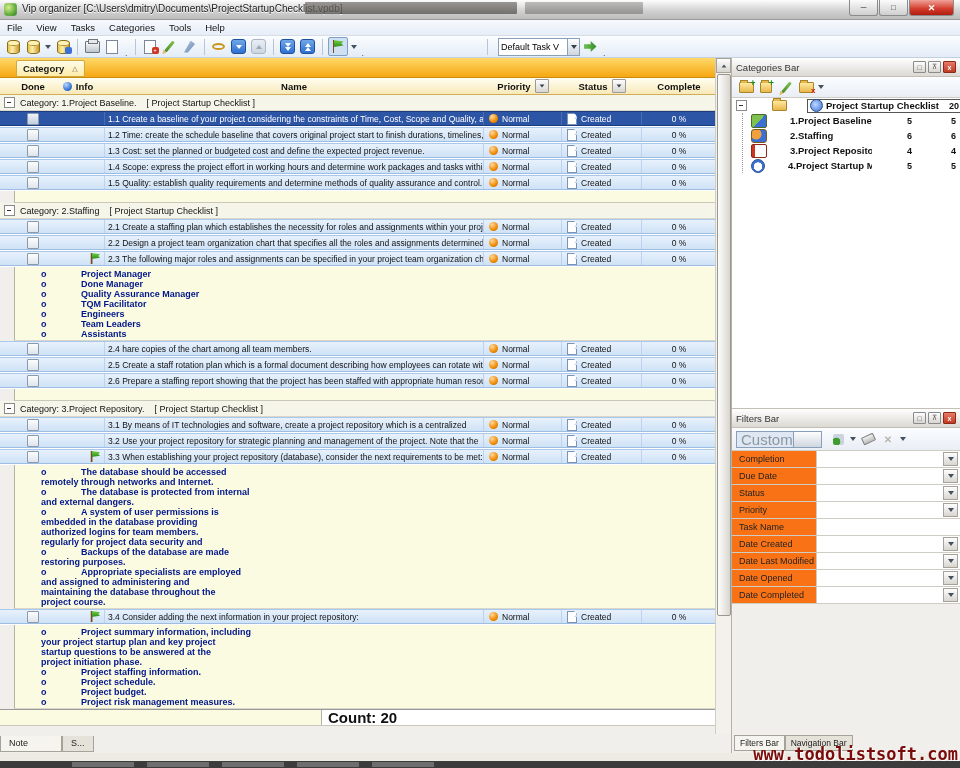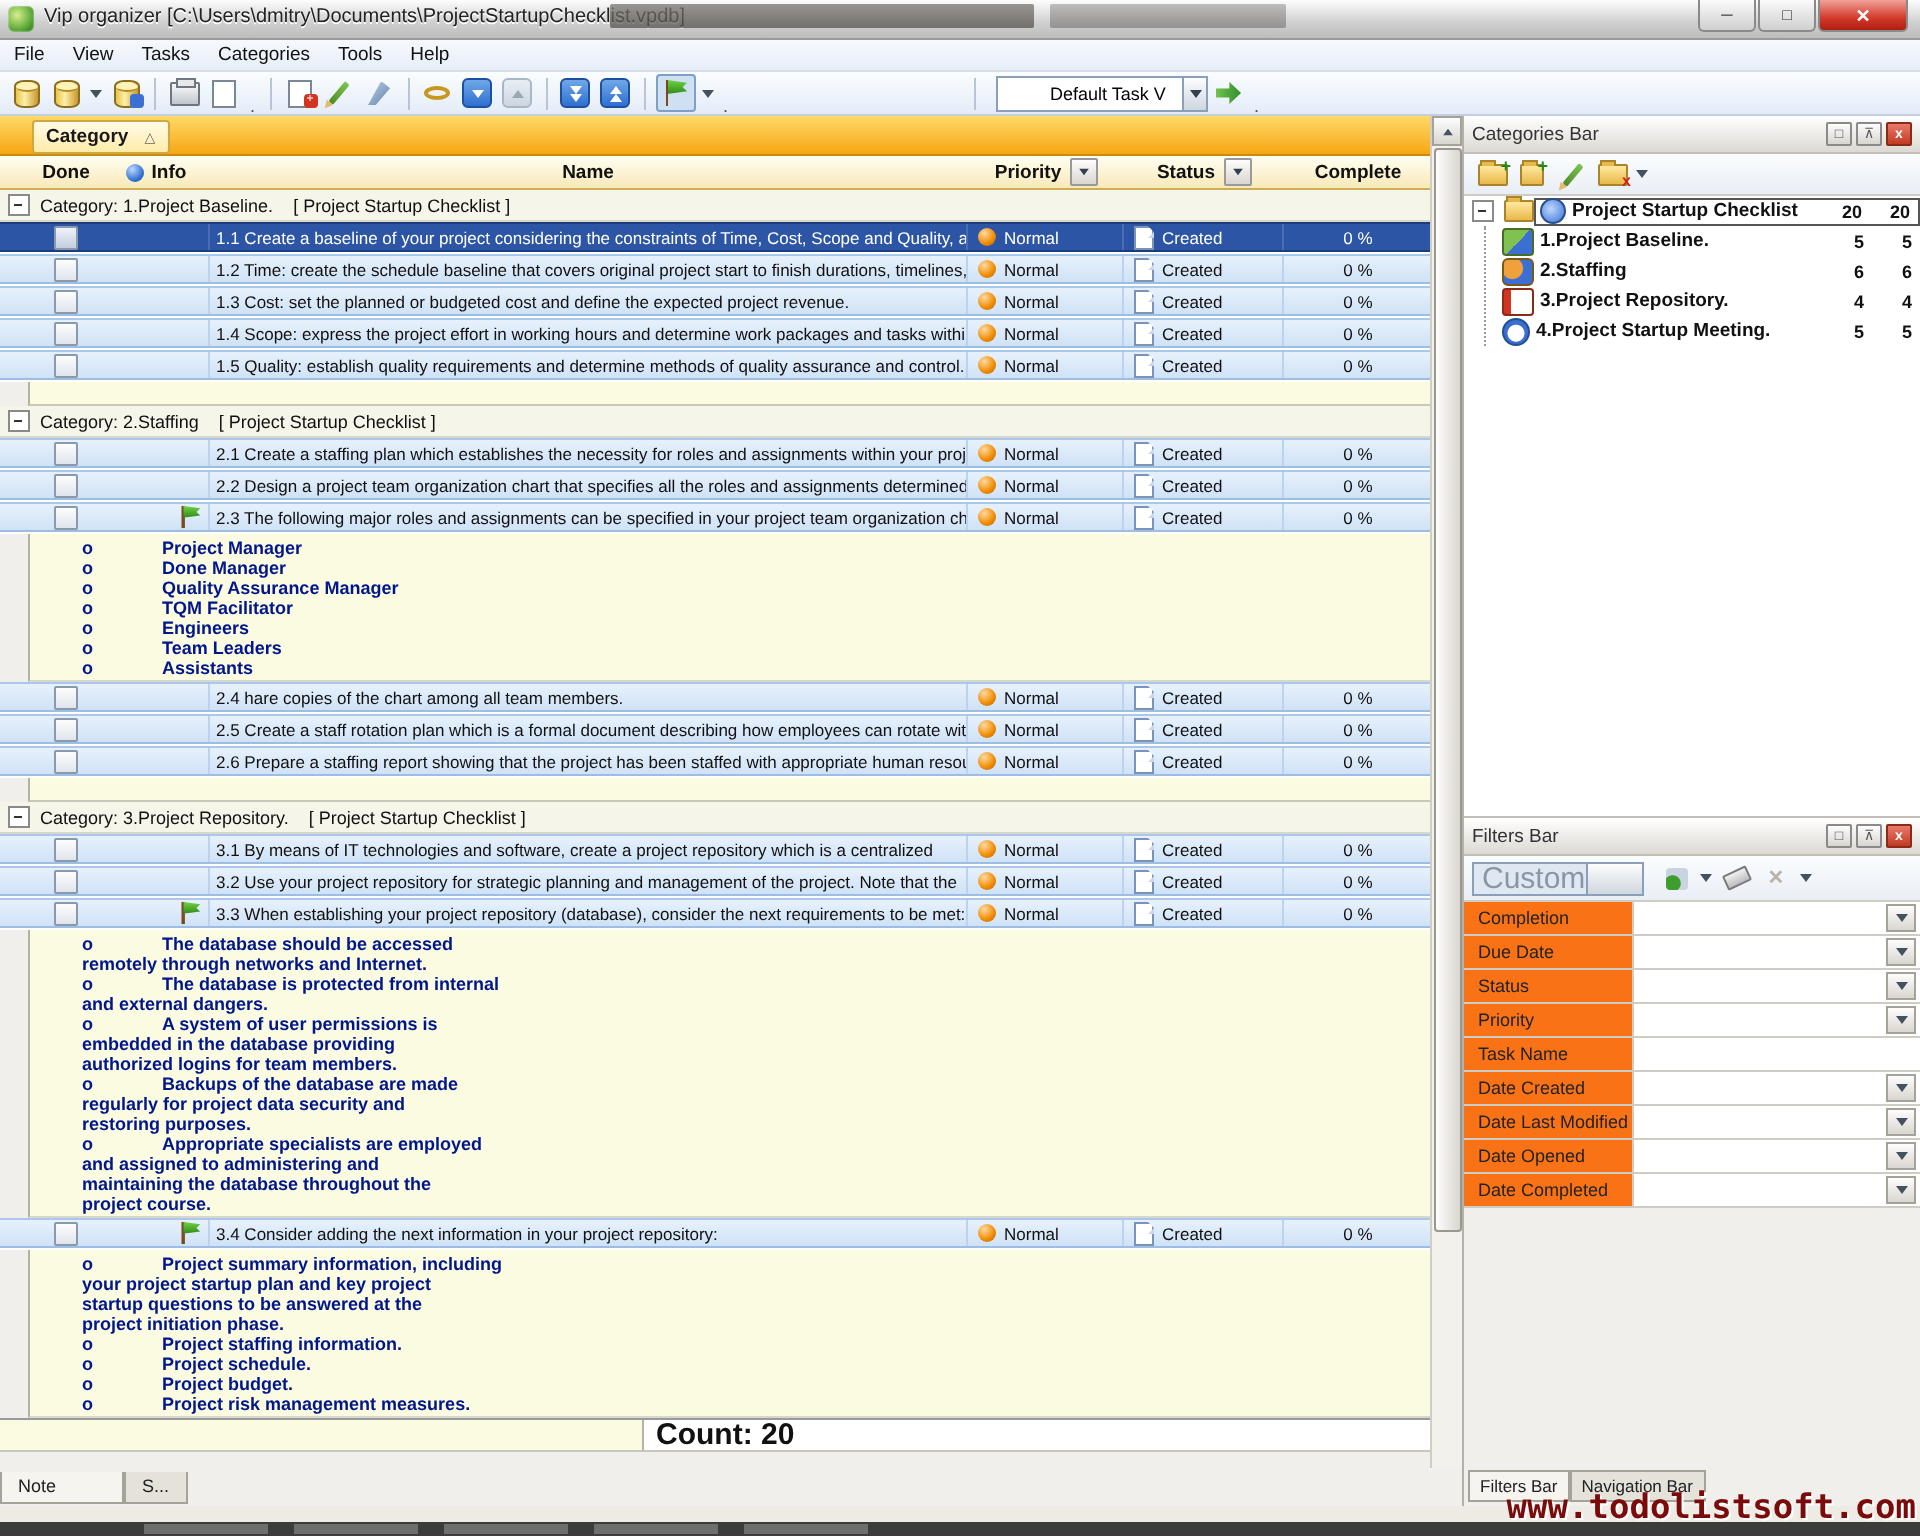--- a/index.html
+++ b/index.html
@@ -40,21 +40,21 @@
   .quill{width:11px;height:12px;background:linear-gradient(135deg,#bcd0e8,#5f7fa8);clip-path:polygon(0 100%,60% 0,100% 30%,35% 100%);}
   .glasses{width:13px;height:7px;border:2px solid #c9971d;border-radius:50%;box-sizing:border-box;}
   .bluebtn{width:13px;height:13px;border-radius:3px;background:linear-gradient(#6fa8e8,#2f6fd0);border:1px solid #1d4fa0;display:flex;align-items:center;justify-content:center;flex-direction:column;}
   .bluebtn.dis{background:linear-gradient(#e8eef5,#cdd6e0);border-color:#aab6c4;}
   .chev{width:0;height:0;border-left:3.5px solid transparent;border-right:3.5px solid transparent;border-top:4px solid #fff;}
   .chev.up{transform:rotate(180deg);}
   .chev.gray{border-top-color:#9aa7b5;}
   .flagicon{position:relative;width:12px;height:13px;}
   .flagicon:before{content:"";position:absolute;left:1px;top:0;width:1.5px;height:13px;background:#7a4a1d;}
   .flagicon:after{content:"";position:absolute;left:2px;top:0px;width:10px;height:7px;background:linear-gradient(#6fd243,#2f8c1a);clip-path:polygon(0 0,100% 20%,78% 50%,100% 80%,0 100%);}
-  .combo{display:flex;align-items:center;border:1px solid #8aa0ba;background:#fff;height:16px;margin-left:6px;padding-left:24px;}
+  .combo{display:flex;align-items:center;border:1px solid #8aa0ba;background:#fff;height:16px;margin-left:6px;}
   .combo input{border:none;outline:none;width:64px;font-size:9px;padding:0 2px;font-family:"Liberation Sans",sans-serif;}
   .combo .dd{width:11px;height:16px;background:linear-gradient(#fdfdfd,#cfd6df);border-left:1px solid #8aa0ba;display:flex;align-items:center;justify-content:center;}
   .combo .dd .caret{margin:0;border-top-color:#33404e;}
   .greenarrows{width:13px;height:11px;background:linear-gradient(90deg,#6fc24f,#2f8c2a);clip-path:polygon(0 30%,55% 30%,55% 0,100% 50%,55% 100%,55% 70%,0 70%);}
 
   
   .leftpane{position:absolute;left:0;top:58px;width:731px;height:695px;background:#f1efec;}
   .groupbar{position:absolute;left:0;top:0;width:716px;height:20px;background:linear-gradient(#ffd968,#f6a713);border-bottom:1px solid #c98c0a;display:flex;align-items:flex-end;padding-left:16px;box-sizing:border-box;}
   .groupchip{display:flex;align-items:center;background:linear-gradient(#fffbe8,#ffeca8);border:1px solid #cfa93f;border-radius:2px;height:15px;padding:0 6px;font-size:9.5px;font-weight:bold;color:#1a1a1a;}
   .groupchip .tri{margin-left:8px;font-size:7px;color:#666;font-weight:normal;}
@@ -114,21 +114,21 @@
   .pico.close{background:linear-gradient(#e87a6a,#c23a22);color:#fff;border-color:#8a2a18;font-weight:bold;}
   .ptool{height:20px;background:linear-gradient(#fbfdff,#e9eef5);border-bottom:1px solid #cfccc4;display:flex;align-items:center;padding-left:4px;}
   .folder{width:13px;height:9px;background:linear-gradient(#ffe9a0,#e8b84a);border:1px solid #a8852a;border-radius:1px;position:relative;}
   .folder:before{content:"";position:absolute;left:0;top:-3px;width:6px;height:2px;background:#e8b84a;border:1px solid #a8852a;border-bottom:none;}
   .plus{position:absolute;right:-3px;top:-4px;color:#1d8c1d;font-weight:bold;font-size:9px;line-height:9px;}
   .xmark{position:absolute;right:-3px;bottom:-3px;color:#cf2510;font-weight:bold;font-size:8px;line-height:8px;}
 
   .cat-list{background:#fff;border-bottom:1px solid #c3bfb7;height:310px;position:relative;}
   .cat-cols{display:flex;justify-content:flex-end;height:13px;border-bottom:1px solid #d9d6d0;font-size:8px;color:#444;align-items:center;}
   .cat-cols span{width:24px;text-align:left;overflow:hidden;white-space:nowrap;}
-  .crow{display:flex;align-items:center;height:15px;font-size:9.5px;font-weight:bold;color:#111;}
+  .crow{display:flex;align-items:center;height:15px;font-size:9.5px;font-weight:bold;color:#111;gap:20px;}
   .crow .cnt{width:24px;text-align:right;padding-right:4px;box-sizing:border-box;font-size:9px;}
   .crow .lbl{flex:1;overflow:hidden;white-space:nowrap;margin-left:3px;}
   .crow.root .lblwrap{display:flex;flex:1;align-items:center;border:1px solid #555;height:14px;box-sizing:border-box;}
   .tico{width:14px;height:12px;flex:none;margin-left:2px;border-radius:2px;}
   .tico.globe{background:radial-gradient(circle at 40% 40%,#bcd8ff,#3b6fd4);border:1px solid #24508f;border-radius:50%;width:11px;height:11px;}
   .tico.chart{background:linear-gradient(135deg,#7fc24f 50%,#3b6fd4 50%);border:1px solid #4a6a2a;}
   .tico.people{background:radial-gradient(circle at 30% 35%,#f0a13b 40%,#3b6fd4 45%);border:1px solid #7a5a1a;border-radius:3px;}
   .tico.book{background:linear-gradient(90deg,#cf3520 25%,#fff 25%);border:1px solid #8a2a18;}
   .tico.clock{background:radial-gradient(circle at 50% 55%,#fff 45%,#3b6fd4 50%);border:1px solid #24508f;border-radius:50%;width:12px;height:12px;}
   .treekids{border-left:1px dotted #9a9a9a;margin-left:10px;}
@@ -563,22 +563,22 @@
         <span class="cell cc">0 %</span>
       </div>
       <div class="noteblk">
         <div class="nline">o	The database should be accessed</div>
         <div class="nline">remotely through networks and Internet.</div>
         <div class="nline">o	The database is protected from internal</div>
         <div class="nline">and external dangers.</div>
         <div class="nline">o	A system of user permissions is</div>
         <div class="nline">embedded in the database providing</div>
         <div class="nline">authorized logins for team members.</div>
+        <div class="nline">regularly for project data security and</div>
         <div class="nline">o	Backups of the database are made</div>
-        <div class="nline">regularly for project data security and</div>
         <div class="nline">restoring purposes.</div>
         <div class="nline">o	Appropriate specialists are employed</div>
         <div class="nline">and assigned to administering and</div>
         <div class="nline">maintaining the database throughout the</div>
         <div class="nline">project course.</div>
       </div>
       <div class="tr">
         <span></span>
           <span class="cell cd">
             <span class="cb"></span>

